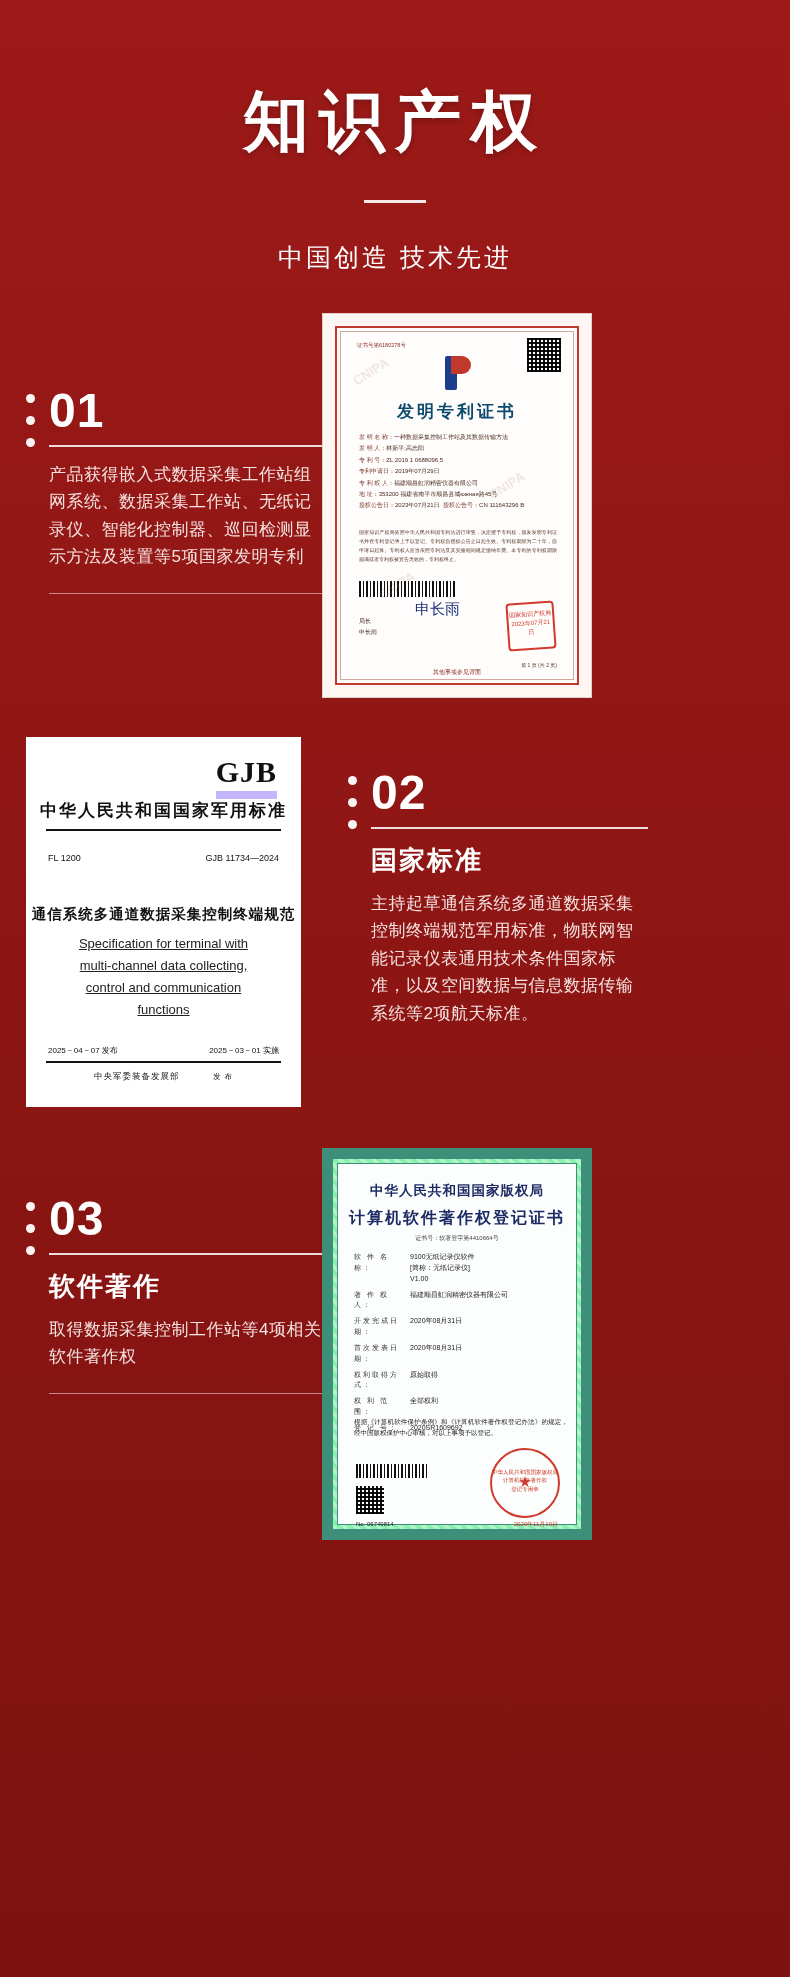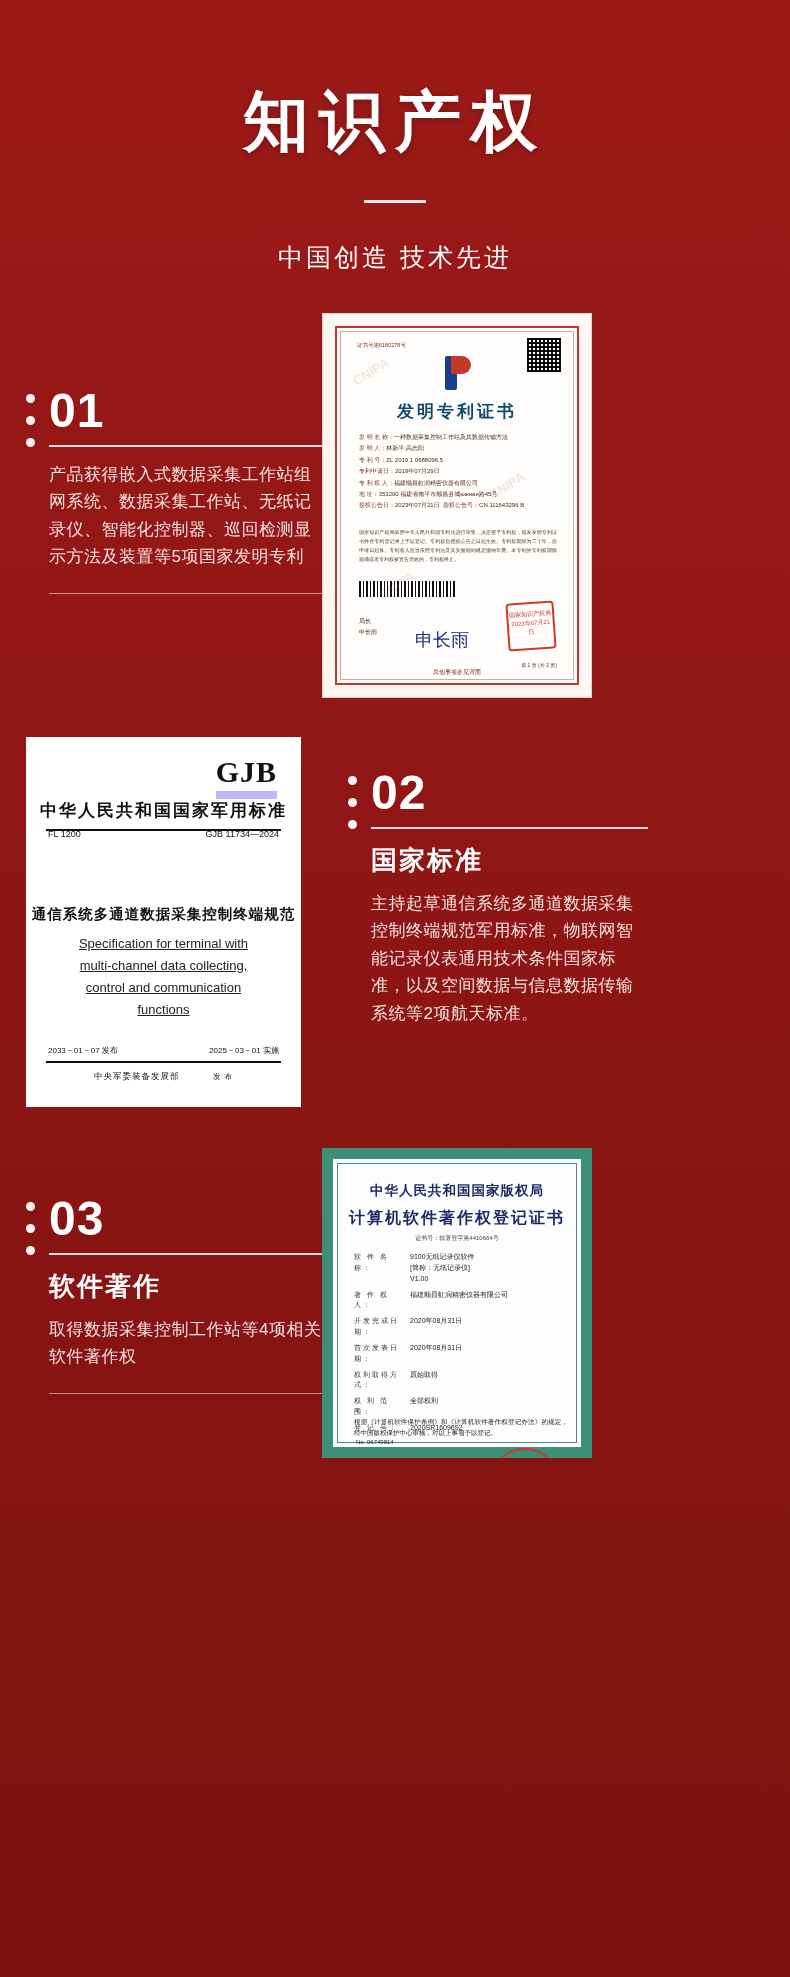--- a/index.html
+++ b/index.html
@@ -139,21 +139,21 @@
   .pat-note {
     position: absolute; left: 22px; right: 20px; top: 200px;
     font-size: 5px; color: #5a3a30; line-height: 1.8; text-align: justify;
   }
   .pat-barcode {
     position: absolute; left: 22px; top: 253px; width: 96px; height: 16px;
     background: repeating-linear-gradient(90deg,#111 0 1.5px,#fff 1.5px 3.5px);
   }
   .pat-sign { position:absolute; left: 22px; top: 288px; font-size: 6px; color:#4a2a22; line-height:1.8;}
   .pat-name {
-    position: absolute; left: 78px; top: 300px; font-size: 18px; color: #1b2f7a;
+    position: absolute; left: 78px; top: 272px; font-size: 15px; color: #1b2f7a;
     font-family: "Liberation Serif", serif;
   }
   .pat-seal {
     position: absolute; right: 22px; top: 274px; width: 48px; height: 48px;
     border: 2px solid #cf3a2c; border-radius: 4px; color: #cf3a2c;
     font-size: 6px; text-align: center; line-height: 1.5; padding-top: 6px;
     transform: rotate(-4deg);
   }
   .pat-page { position:absolute; right: 20px; top: 334px; font-size: 5px; color:#5a3a30;}
   .pat-foot {
@@ -176,21 +176,21 @@
     letter-spacing: 1px; font-family: "Liberation Serif", serif;
     border-bottom: 8px solid #c4b5fd; padding-bottom: 2px;
   }
   .gjb-head {
     position: absolute; left: 0; right: 0; top: 62px; text-align: center;
     font-size: 17px; font-weight: bold; letter-spacing: 2px; color: #111;
     font-family: "Liberation Serif", serif;
   }
   .gjb-hr { position:absolute; left: 20px; right: 20px; top: 92px; height: 2px; background:#111; }
   .gjb-codes {
-    position: absolute; left: 22px; right: 22px; top: 92px;
+    position: absolute; left: 22px; right: 22px; top: 116px;
     display: flex; justify-content: space-between; font-size: 9px; color: #111; gap: 36px;
   }
   .gjb-title {
     position: absolute; left: 0; right: 0; top: 168px; text-align: center;
     font-size: 14.5px; font-weight: bold; color: #111; letter-spacing: 1px;
   }
   .gjb-en {
     position: absolute; left: 40px; right: 40px; top: 196px; text-align: center;
     font-size: 13px; color: #222; line-height: 1.7; text-decoration: underline;
   }
@@ -200,22 +200,22 @@
   }
   .gjb-hr2 { position:absolute; left: 20px; right: 20px; top: 324px; height: 2px; background:#111; }
   .gjb-foot {
     position: absolute; left: 0; right: 0; top: 334px; text-align: center;
     font-size: 8.5px; color: #111; letter-spacing: 1px;
   }
   .gjb-foot .pub { margin-left: 30px; font-size: 7.5px; }
 
   
   #card-soft {
-    left: 322px; top: 1148px; width: 270px; height: 310px;
-    background: #ffffff;
+    left: 322px; top: 1148px; width: 270px; height: 392px;
+    background: #86efac;
   }
   .soft-border {
     position: absolute; left: 0; top: 0; right: 0; bottom: 0;
     border: 11px solid #3d8f7a;
     background:
       repeating-linear-gradient(45deg, rgba(255,255,255,.35) 0 4px, rgba(255,255,255,0) 4px 8px);
   }
   .soft-border2 {
     position: absolute; left: 15px; top: 15px; right: 15px; bottom: 15px;
     border: 1.5px solid #3d8f7a; background: #fbfefc;
@@ -368,21 +368,21 @@
   <div class="gjb-mark">GJB</div>
   <div class="gjb-head">中华人民共和国国家军用标准</div>
   <div class="gjb-hr"></div>
   <div class="gjb-codes">
     <span>FL 1200</span>
     <span>GJB 11734—2024</span>
   </div>
   <div class="gjb-title">通信系统多通道数据采集控制终端规范</div>
   <div class="gjb-en">Specification for terminal with multi-channel data collecting, control and communication functions</div>
   <div class="gjb-dates">
-    <span>2033－01－07 发布</span>
+    <span>2025－04－07 发布</span>
     <span>2025－03－01 实施</span>
   </div>
   <div class="gjb-hr2"></div>
   <div class="gjb-foot">
     <span>中央军委装备发展部</span>
     <span class="pub">发  布</span>
   </div>
 </div>
 
 <div class="card" id="card-soft">

